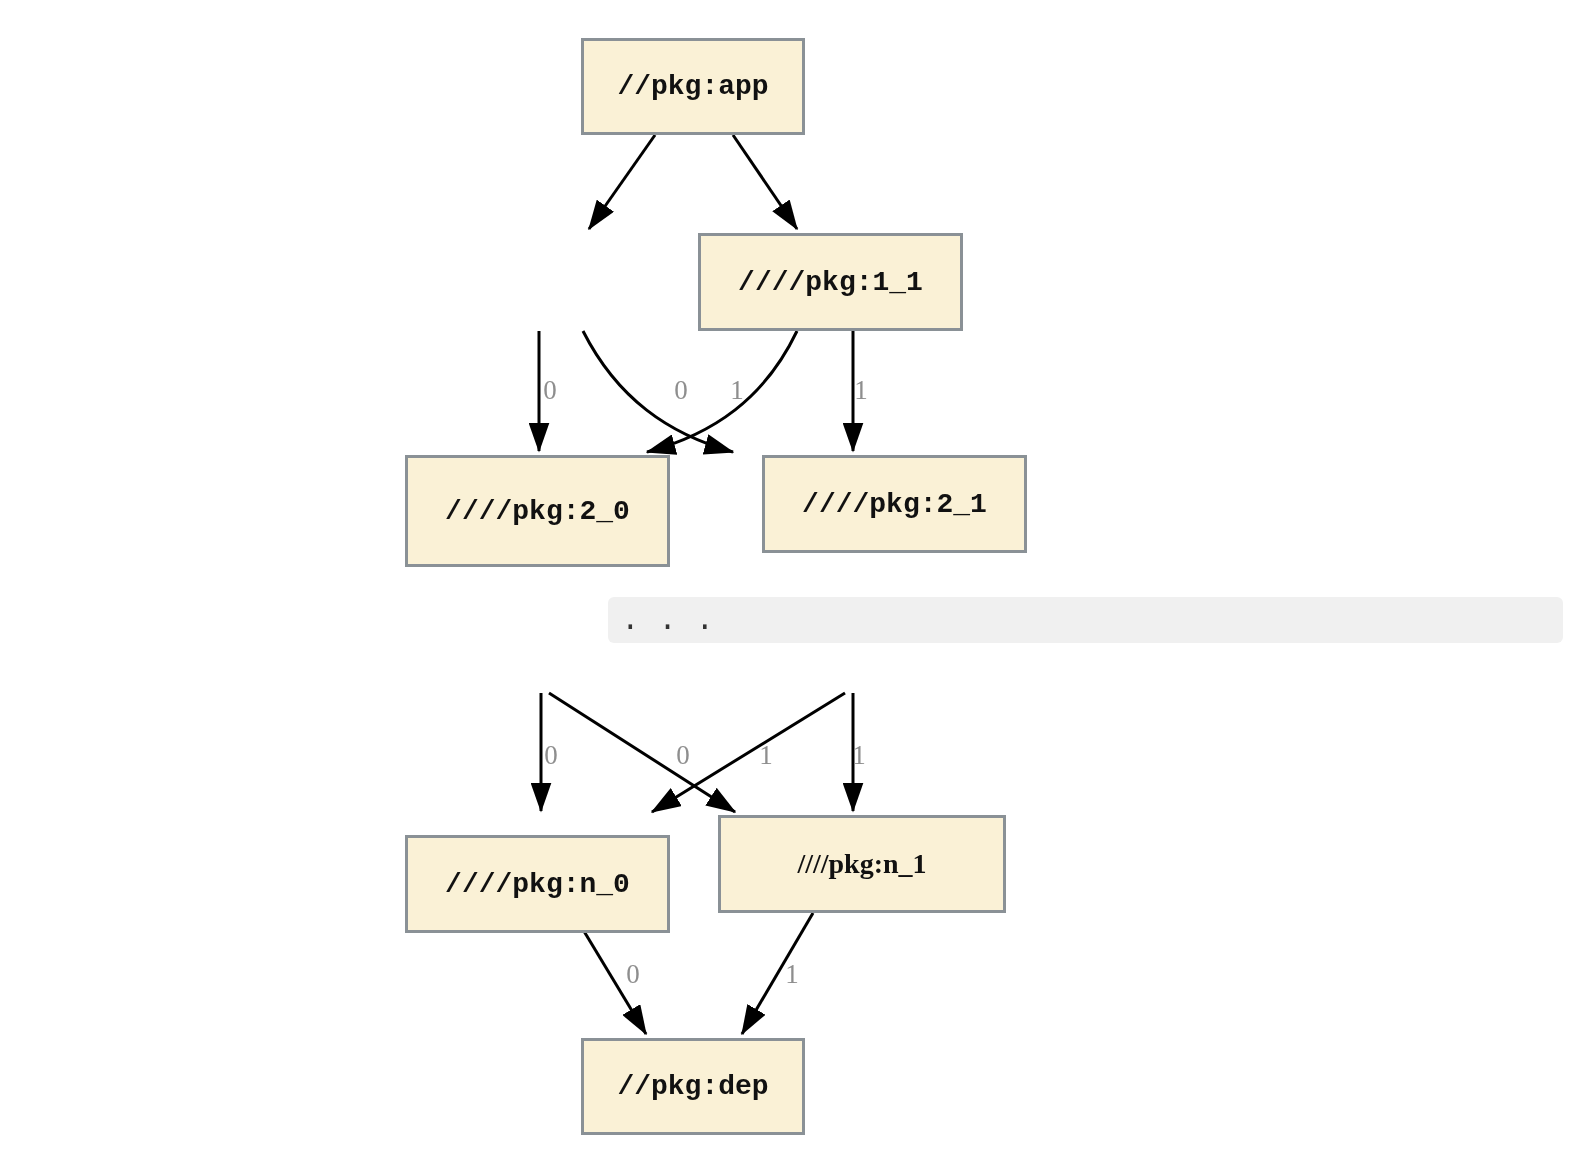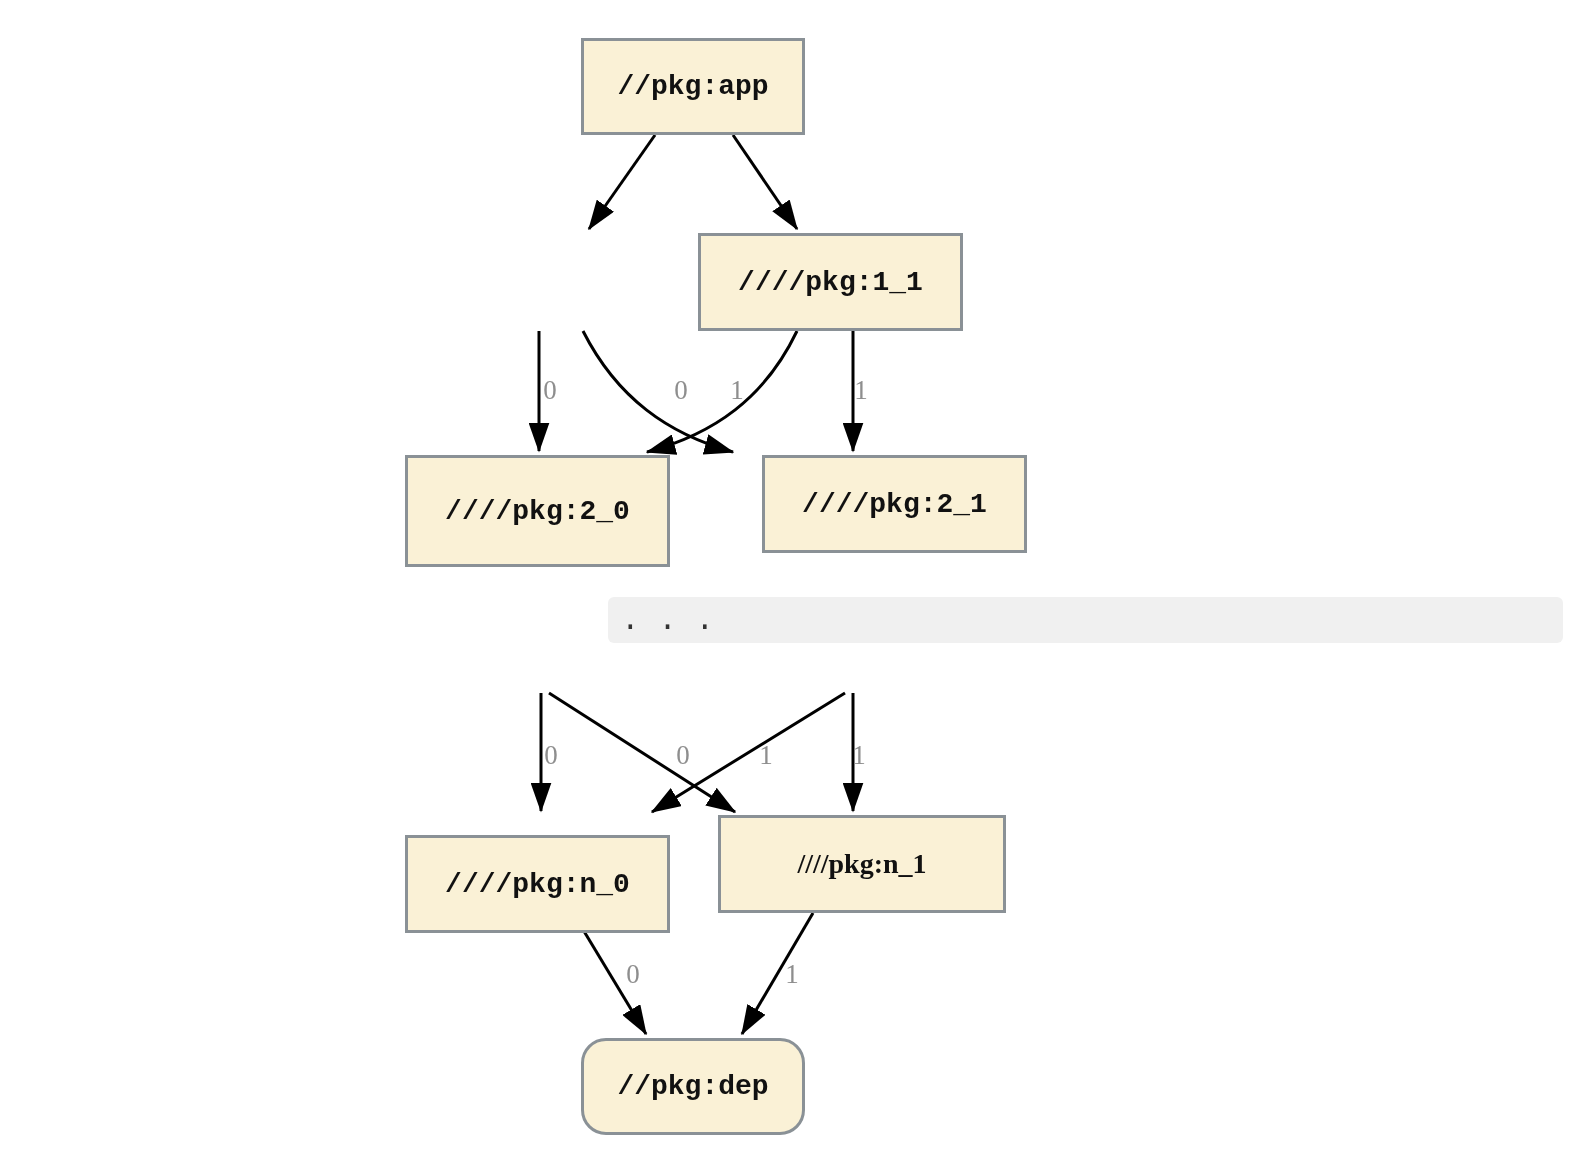--- a/index.html
+++ b/index.html
@@ -87,21 +87,21 @@
   <div class="node" style="left:581px;top:38px;width:224px;height:97px;">//pkg:app</div>
 
   <div class="node" style="left:698px;top:233px;width:265px;height:98px;">////pkg:1_1</div>
 
   <div class="node" style="left:405px;top:455px;width:265px;height:112px;">////pkg:2_0</div>
   <div class="node" style="left:718px;top:455px;width:265px;height:98px;margin-left:44px;">////pkg:2_1</div>
 
   <div class="node" style="left:405px;top:815px;width:265px;height:98px;margin-top:20px;">////pkg:n_0</div>
   <div class="node" style="left:718px;top:815px;width:288px;height:98px;font-family:Liberation Serif, serif;">////pkg:n_1</div>
 
-  <div class="node" style="left:581px;top:1038px;width:224px;height:97px;border-radius:25px;">//pkg:dep</div>
+  <div class="node" style="left:581px;top:1038px;width:224px;height:97px;">//pkg:dep</div>
 
   <div id="separator-bar">
     <span id="separator-dots">. . .</span>
   </div>
 
   <span class="edge-label" style="left:550px;top:390px;">0</span>
   <span class="edge-label" style="left:681px;top:390px;">0</span>
   <span class="edge-label" style="left:737px;top:390px;">1</span>
   <span class="edge-label" style="left:861px;top:390px;">1</span>
 

